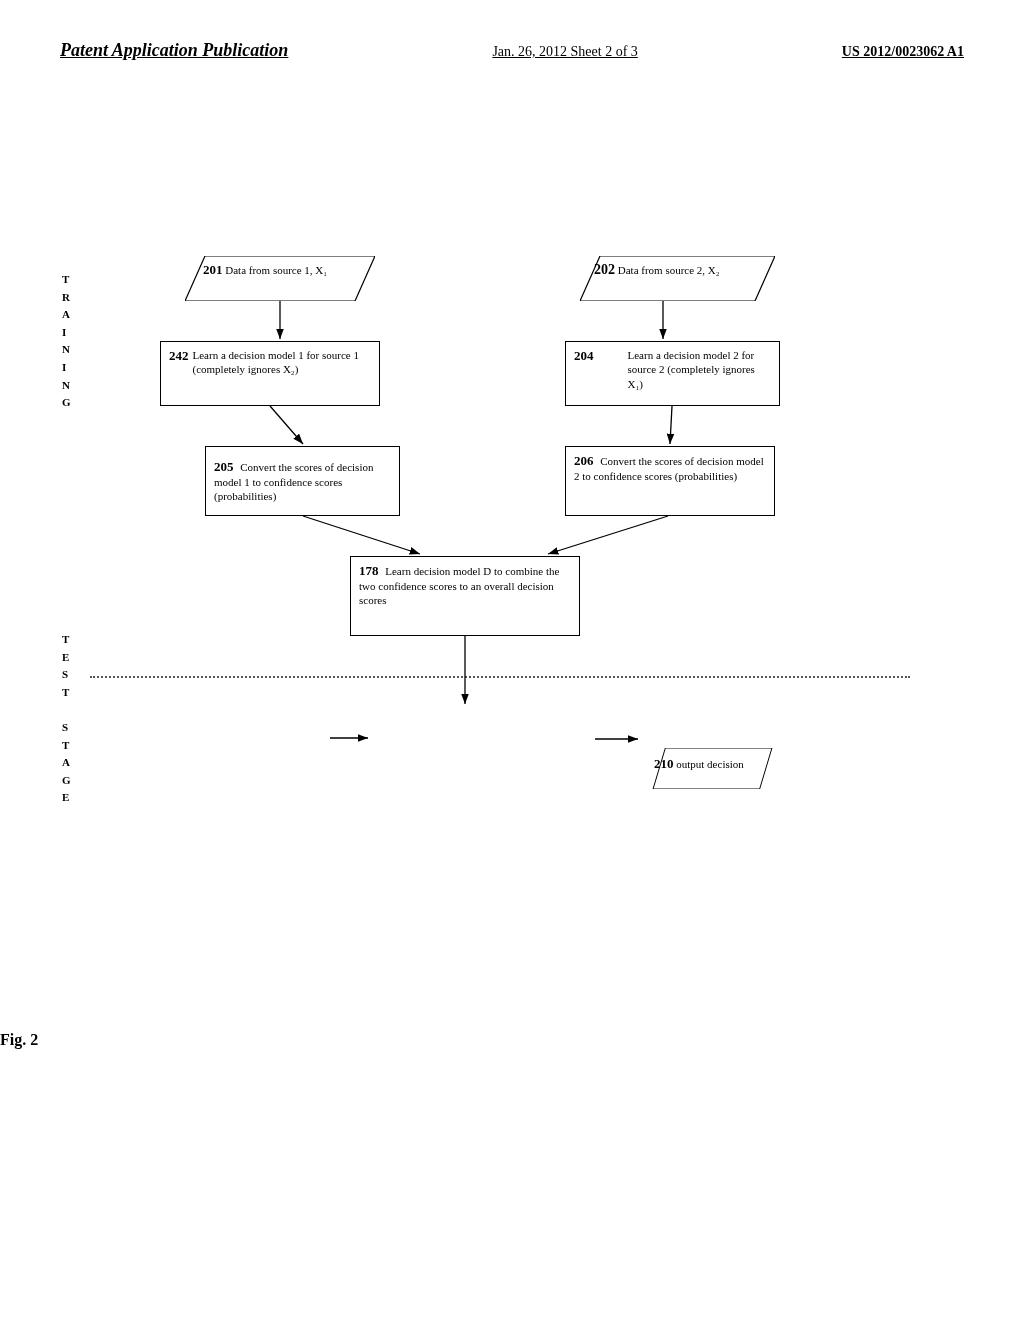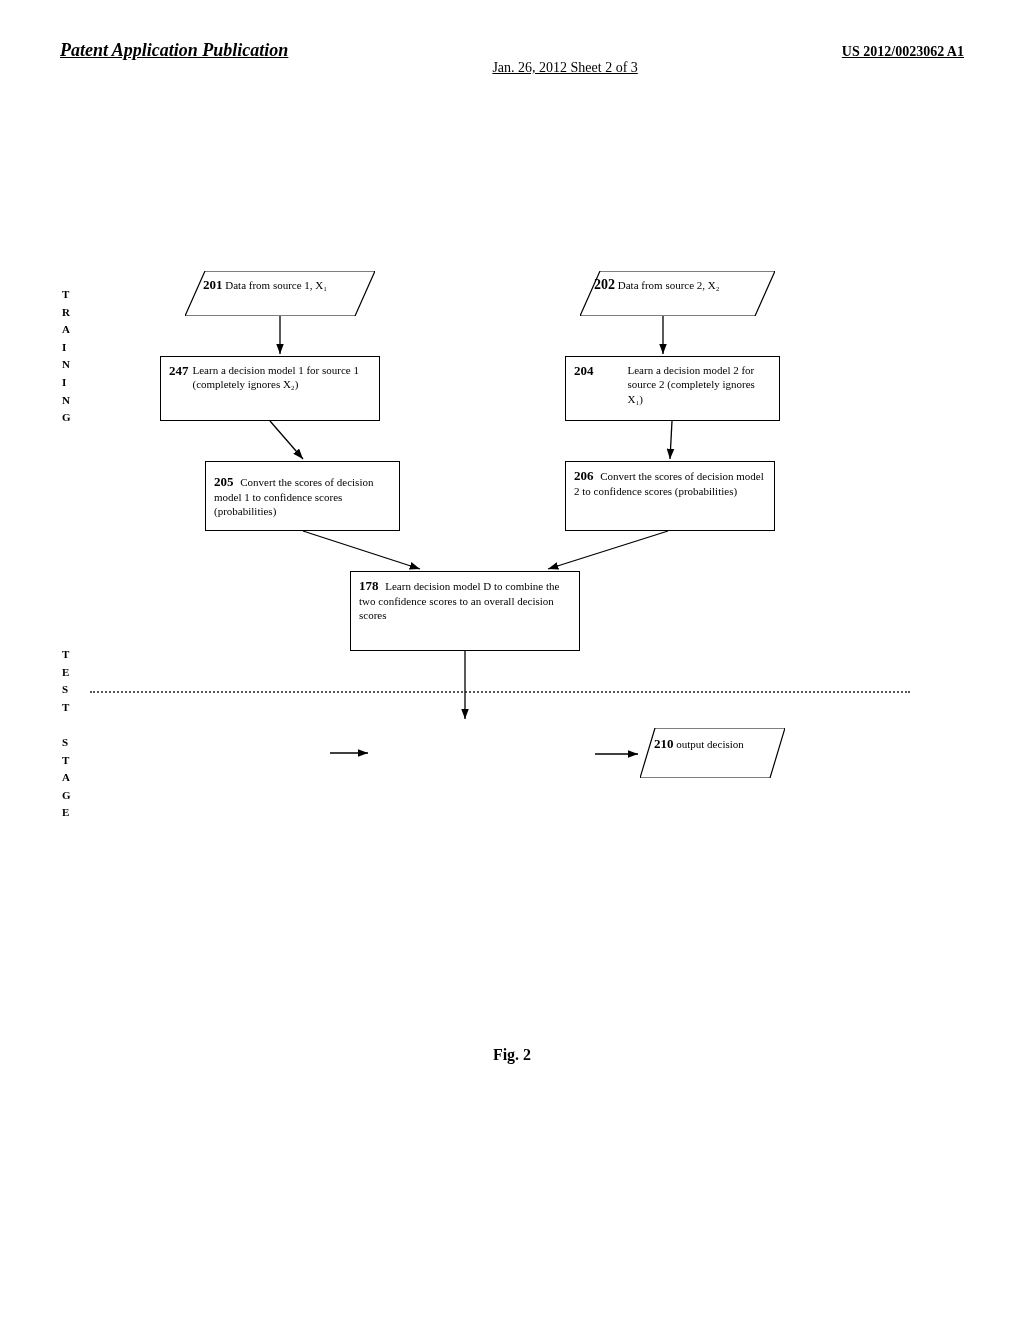--- a/index.html
+++ b/index.html
@@ -21,21 +21,21 @@
       border-bottom: none;
       text-decoration: underline;
     }
     .header-left {
       font-size: 18px;
       font-weight: bold;
       font-style: italic;
     }
     .header-center {
       font-size: 14px;
-      margin-top: 20px;
+      margin-top: 4px;
     }
     .header-right {
       font-size: 14px;
       font-weight: bold;
       text-align: right;
       margin-top: 4px;
     }
 
     
     .diagram-area {
@@ -136,21 +136,21 @@
   <div style="position:absolute; left:580px; top:155px; width:195px; height:45px;">
     <svg viewBox="0 0 195 45" xmlns="http://www.w3.org/2000/svg" style="position:absolute;top:0;left:0;width:100%;height:100%;">
       <polygon points="20,0 195,0 175,45 0,45" fill="white" stroke="black" stroke-width="1.2"></polygon>
     </svg>
     <div style="position:relative;z-index:1;padding:6px 10px 6px 14px;font-size:11px;">
       <span style="font-size:14px;font-weight:bold;">202</span> <span>Data from source 2, X₂</span>
     </div>
   </div>
 
   <div class="box" style="left:160px; top:240px; width:220px; height:65px;">
-    <span class="box-num">247</span>
+    <span class="box-num">242</span>
     <span class="box-text">Learn a decision model 1 for source 1 (completely ignores X₂)</span>
   </div>
 
   <div class="box" style="left:565px; top:240px; width:215px; height:65px;gap:30px;">
     <span class="box-num">204</span>
     <span class="box-text">Learn a decision model 2 for source 2 (completely ignores X₁)</span>
   </div>
 
   <div class="box" style="left:205px; top:345px; width:195px; height:70px;align-items:center;">
     <div>
@@ -174,21 +174,21 @@
   </div>
 
   <div class="dotted-line" style="top:575px;"></div>
 
   <div class="stage-label-test">
     T<br>E<br>S<br>T<br><br>S<br>T<br>A<br>G<br>E
   </div>
 
 
 
-  <div style="position:absolute; left:640px; top:612px; width:145px; height:50px;font-family:Liberation Serif, serif;">
+  <div style="position:absolute; left:640px; top:647px; width:145px; height:41px;font-family:Liberation Serif, serif;">
     <svg viewBox="0 0 145 50" xmlns="http://www.w3.org/2000/svg" style="position:absolute;top:0;left:0;width:100%;height:100%;">
       <polygon points="15,0 145,0 130,50 0,50" fill="white" stroke="black" stroke-width="1.2"></polygon>
     </svg>
     <div style="position:relative;z-index:1;padding:8px 8px 8px 14px;font-size:11px;">
       <span style="font-size:13px;font-weight:bold;">210</span> <span>output decision</span>
     </div>
   </div>
 
   <svg class="arrows-overlay" xmlns="http://www.w3.org/2000/svg">
     <defs>
@@ -211,15 +211,15 @@
 
     <line x1="465" y1="535" x2="465" y2="603" stroke="#000" stroke-width="1.3" marker-end="url(#arrowhead)"></line>
 
     <line x1="330" y1="637" x2="368" y2="637" stroke="#000" stroke-width="1.3" marker-end="url(#arrowhead)"></line>
 
     <line x1="595" y1="638" x2="638" y2="638" stroke="#000" stroke-width="1.3" marker-end="url(#arrowhead)"></line>
   </svg>
 
 </div>
 
-<div style="text-align:center; margin-top:30px;">
+<div style="margin-top:30px;">
   <span style="font-size:16px; font-weight:bold;">Fig. 2</span>
 </div>
 
 </body></html>

